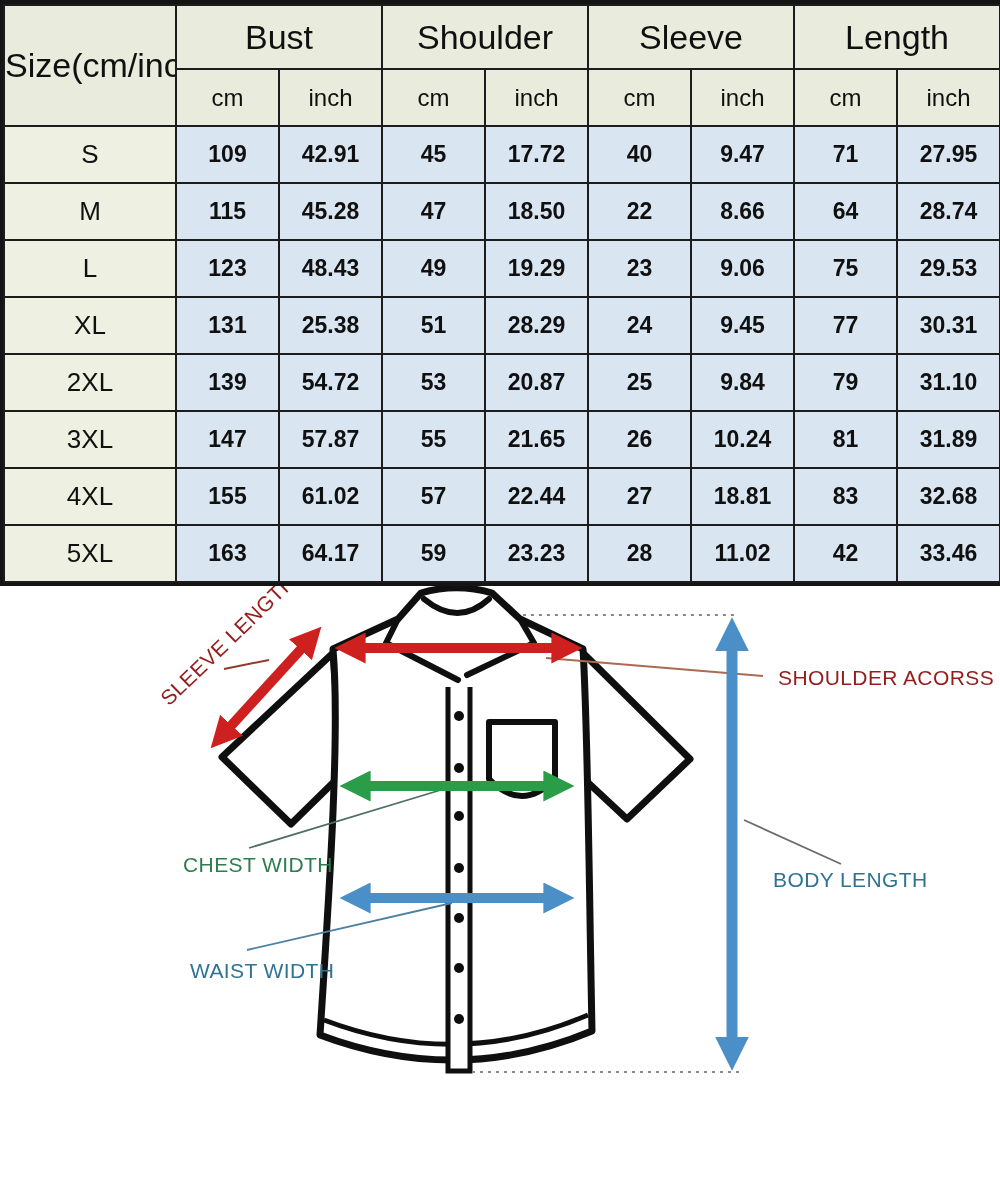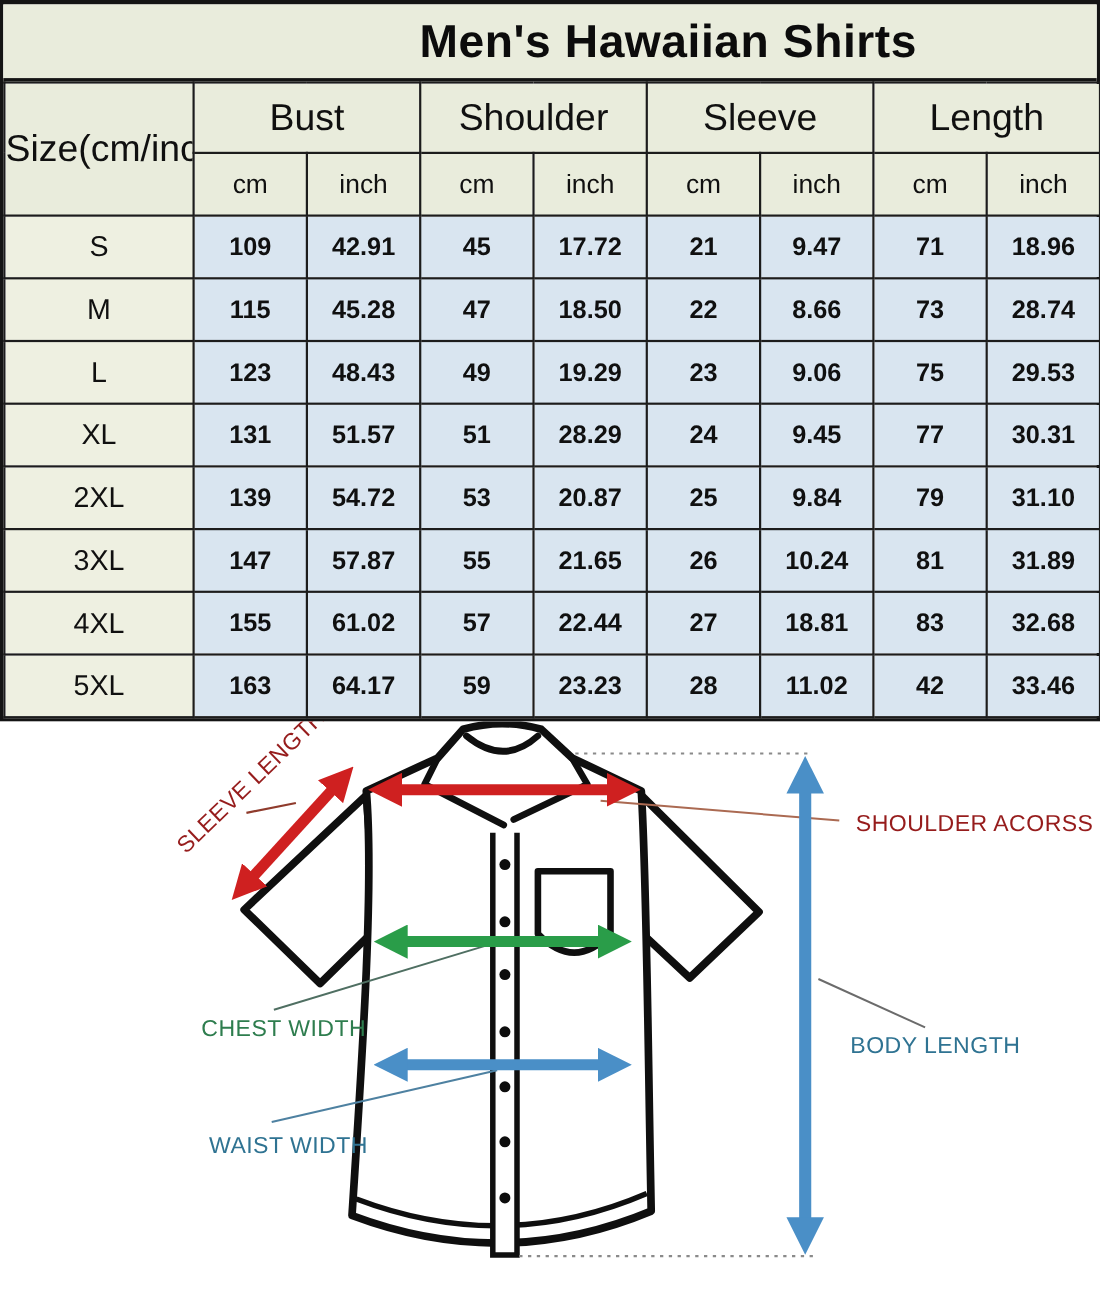--- a/index.html
+++ b/index.html
@@ -32,21 +32,20 @@
   .lbl-green{fill:#2e7d4e;}
   .lbl-blue{fill:#2f7392;}
   .arrow-red{stroke:#cf2020;}
   .arrow-green{stroke:#2a9d49;}
   .arrow-blue{stroke:#4a8fc7;}
 </style>
 </head>
 <body>
 
 <div class="size-chart">
-  <div class="chart-title">Men's Hawaiian Shirts</div>
   <table>
     <colgroup>
       <col class="c-size">
         <col class="c-val">
         <col class="c-val">
         <col class="c-val">
         <col class="c-val">
       <col class="c-val">
         <col class="c-val">
         <col class="c-val">
@@ -71,51 +70,51 @@
         <th class="unit-cell">inch</th>
       </tr>
     </thead>
     <tbody>
       <tr>
         <th class="size-cell">S</th>
         <td class="val">109</td>
         <td class="val">42.91</td>
         <td class="val">45</td>
         <td class="val">17.72</td>
-        <td class="val">21</td>
+        <td class="val">40</td>
         <td class="val">9.47</td>
         <td class="val">71</td>
-        <td class="val">18.96</td>
+        <td class="val">27.95</td>
       </tr>
       <tr>
         <th class="size-cell">M</th>
         <td class="val">115</td>
         <td class="val">45.28</td>
         <td class="val">47</td>
         <td class="val">18.50</td>
         <td class="val">22</td>
         <td class="val">8.66</td>
-        <td class="val">73</td>
+        <td class="val">64</td>
         <td class="val">28.74</td>
       </tr>
       <tr>
         <th class="size-cell">L</th>
         <td class="val">123</td>
         <td class="val">48.43</td>
         <td class="val">49</td>
         <td class="val">19.29</td>
         <td class="val">23</td>
         <td class="val">9.06</td>
         <td class="val">75</td>
         <td class="val">29.53</td>
       </tr>
       <tr>
         <th class="size-cell">XL</th>
         <td class="val">131</td>
-        <td class="val">51.57</td>
+        <td class="val">25.38</td>
         <td class="val">51</td>
         <td class="val">28.29</td>
         <td class="val">24</td>
         <td class="val">9.45</td>
         <td class="val">77</td>
         <td class="val">30.31</td>
       </tr>
       <tr>
         <th class="size-cell">2XL</th>
         <td class="val">139</td>

